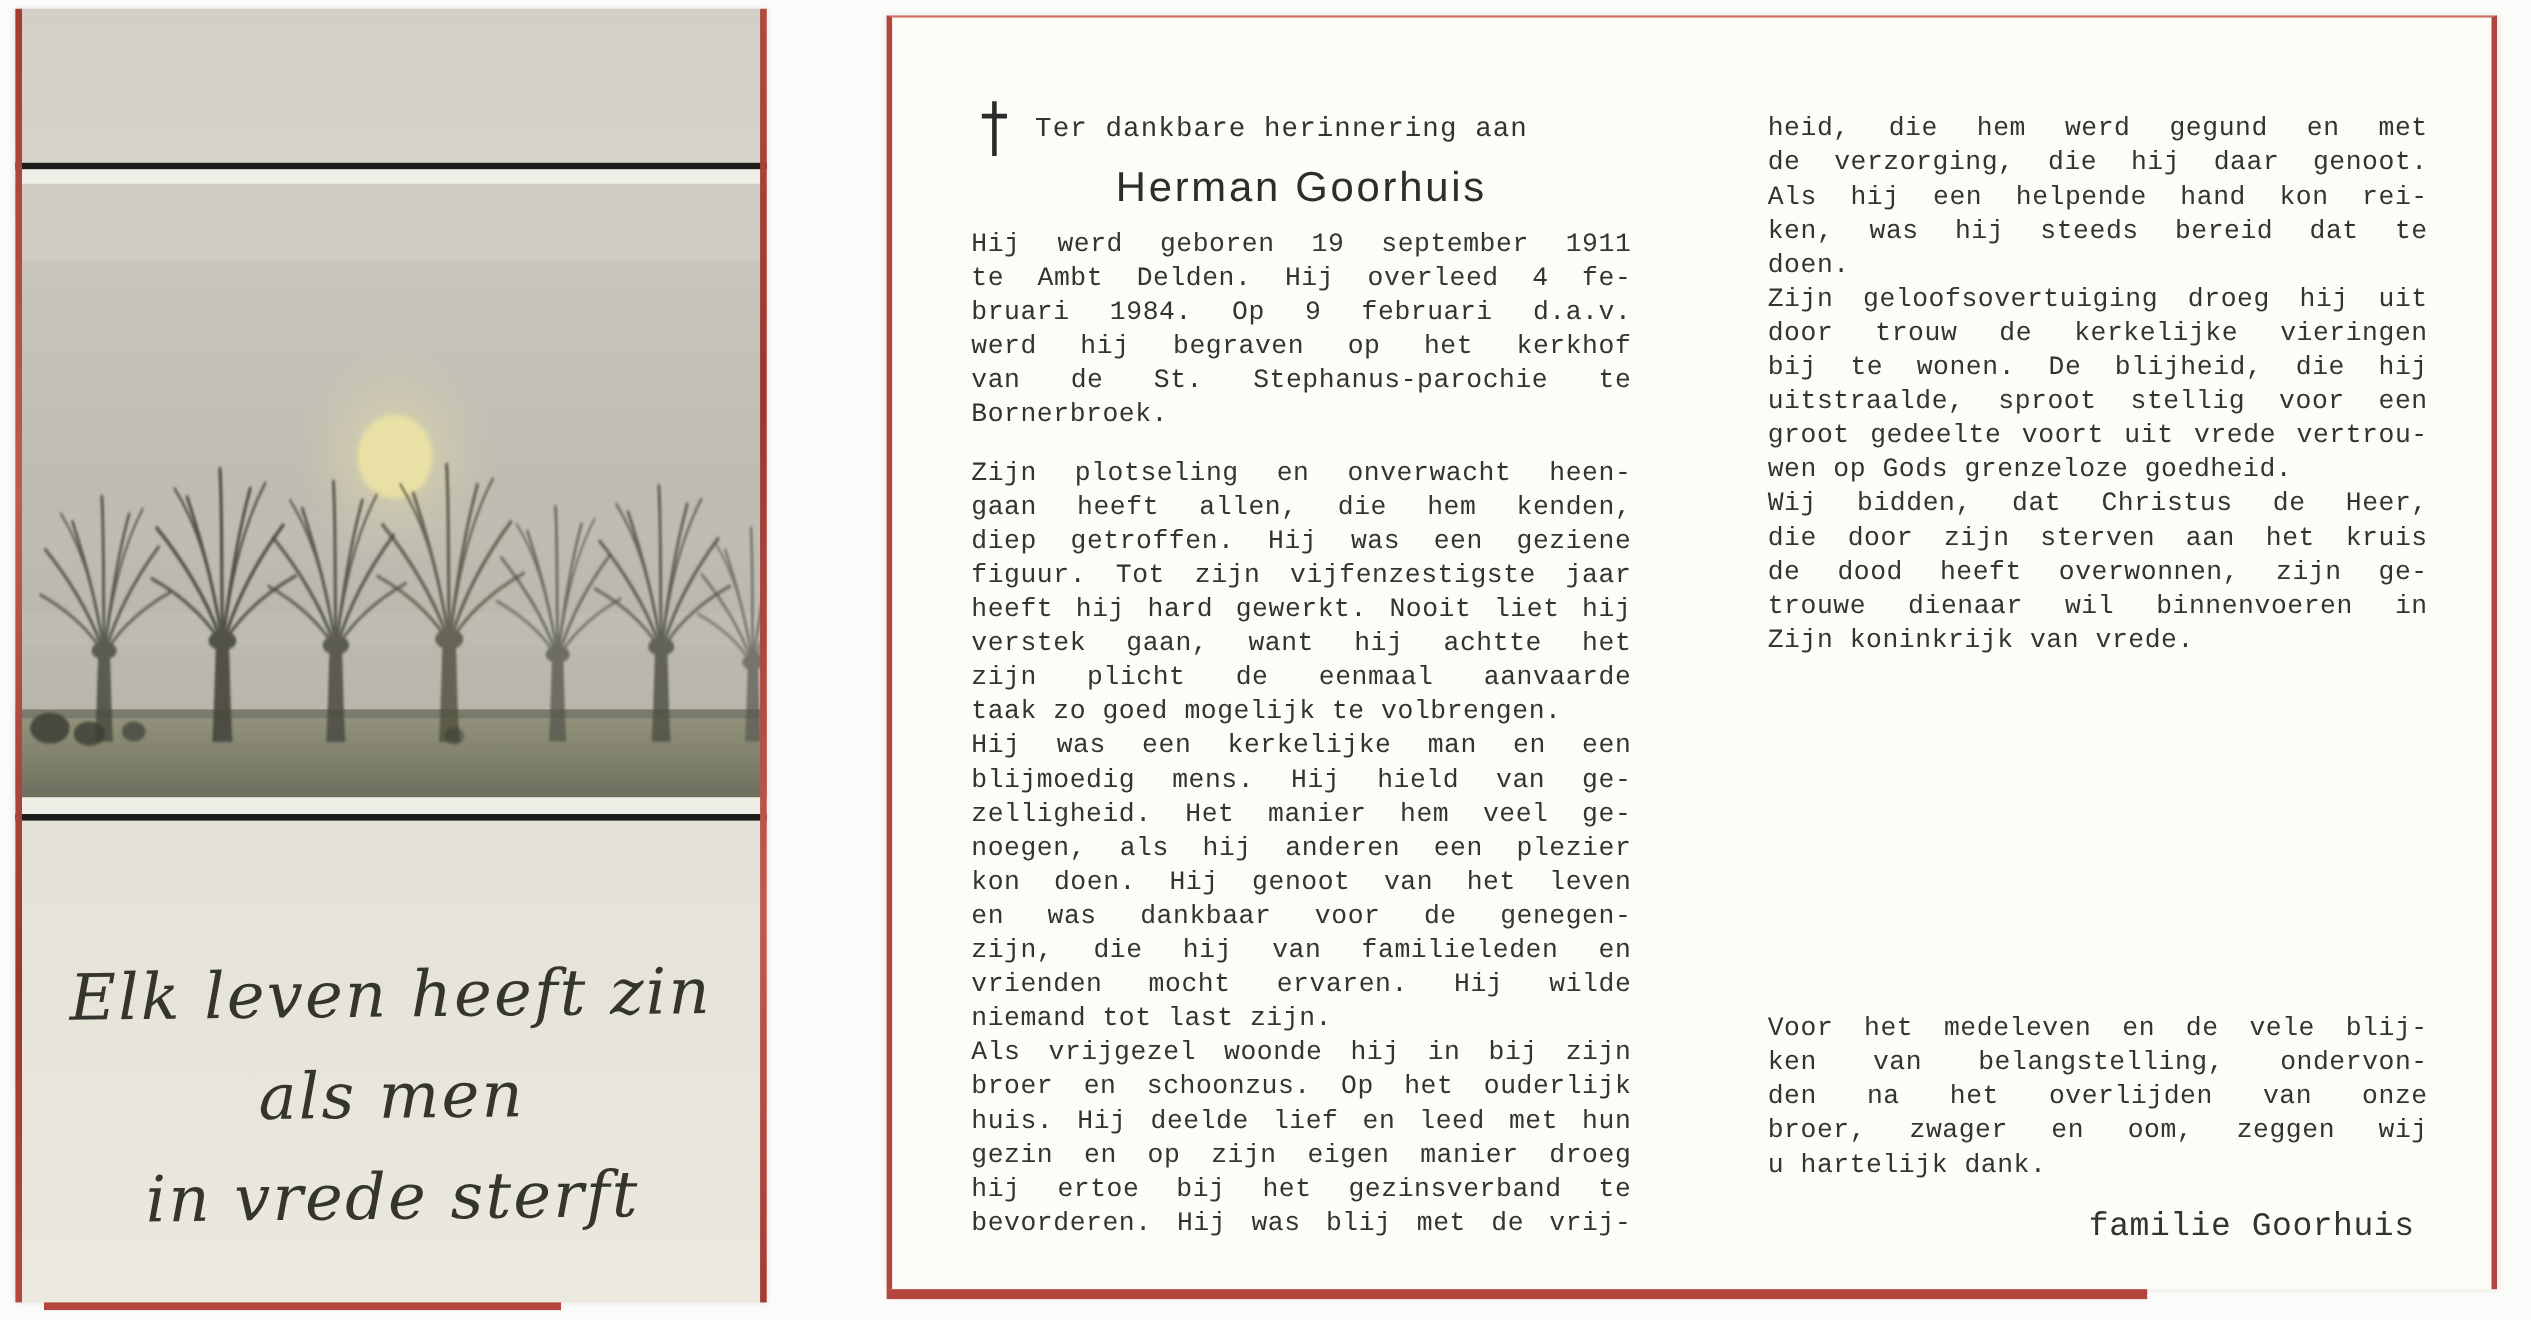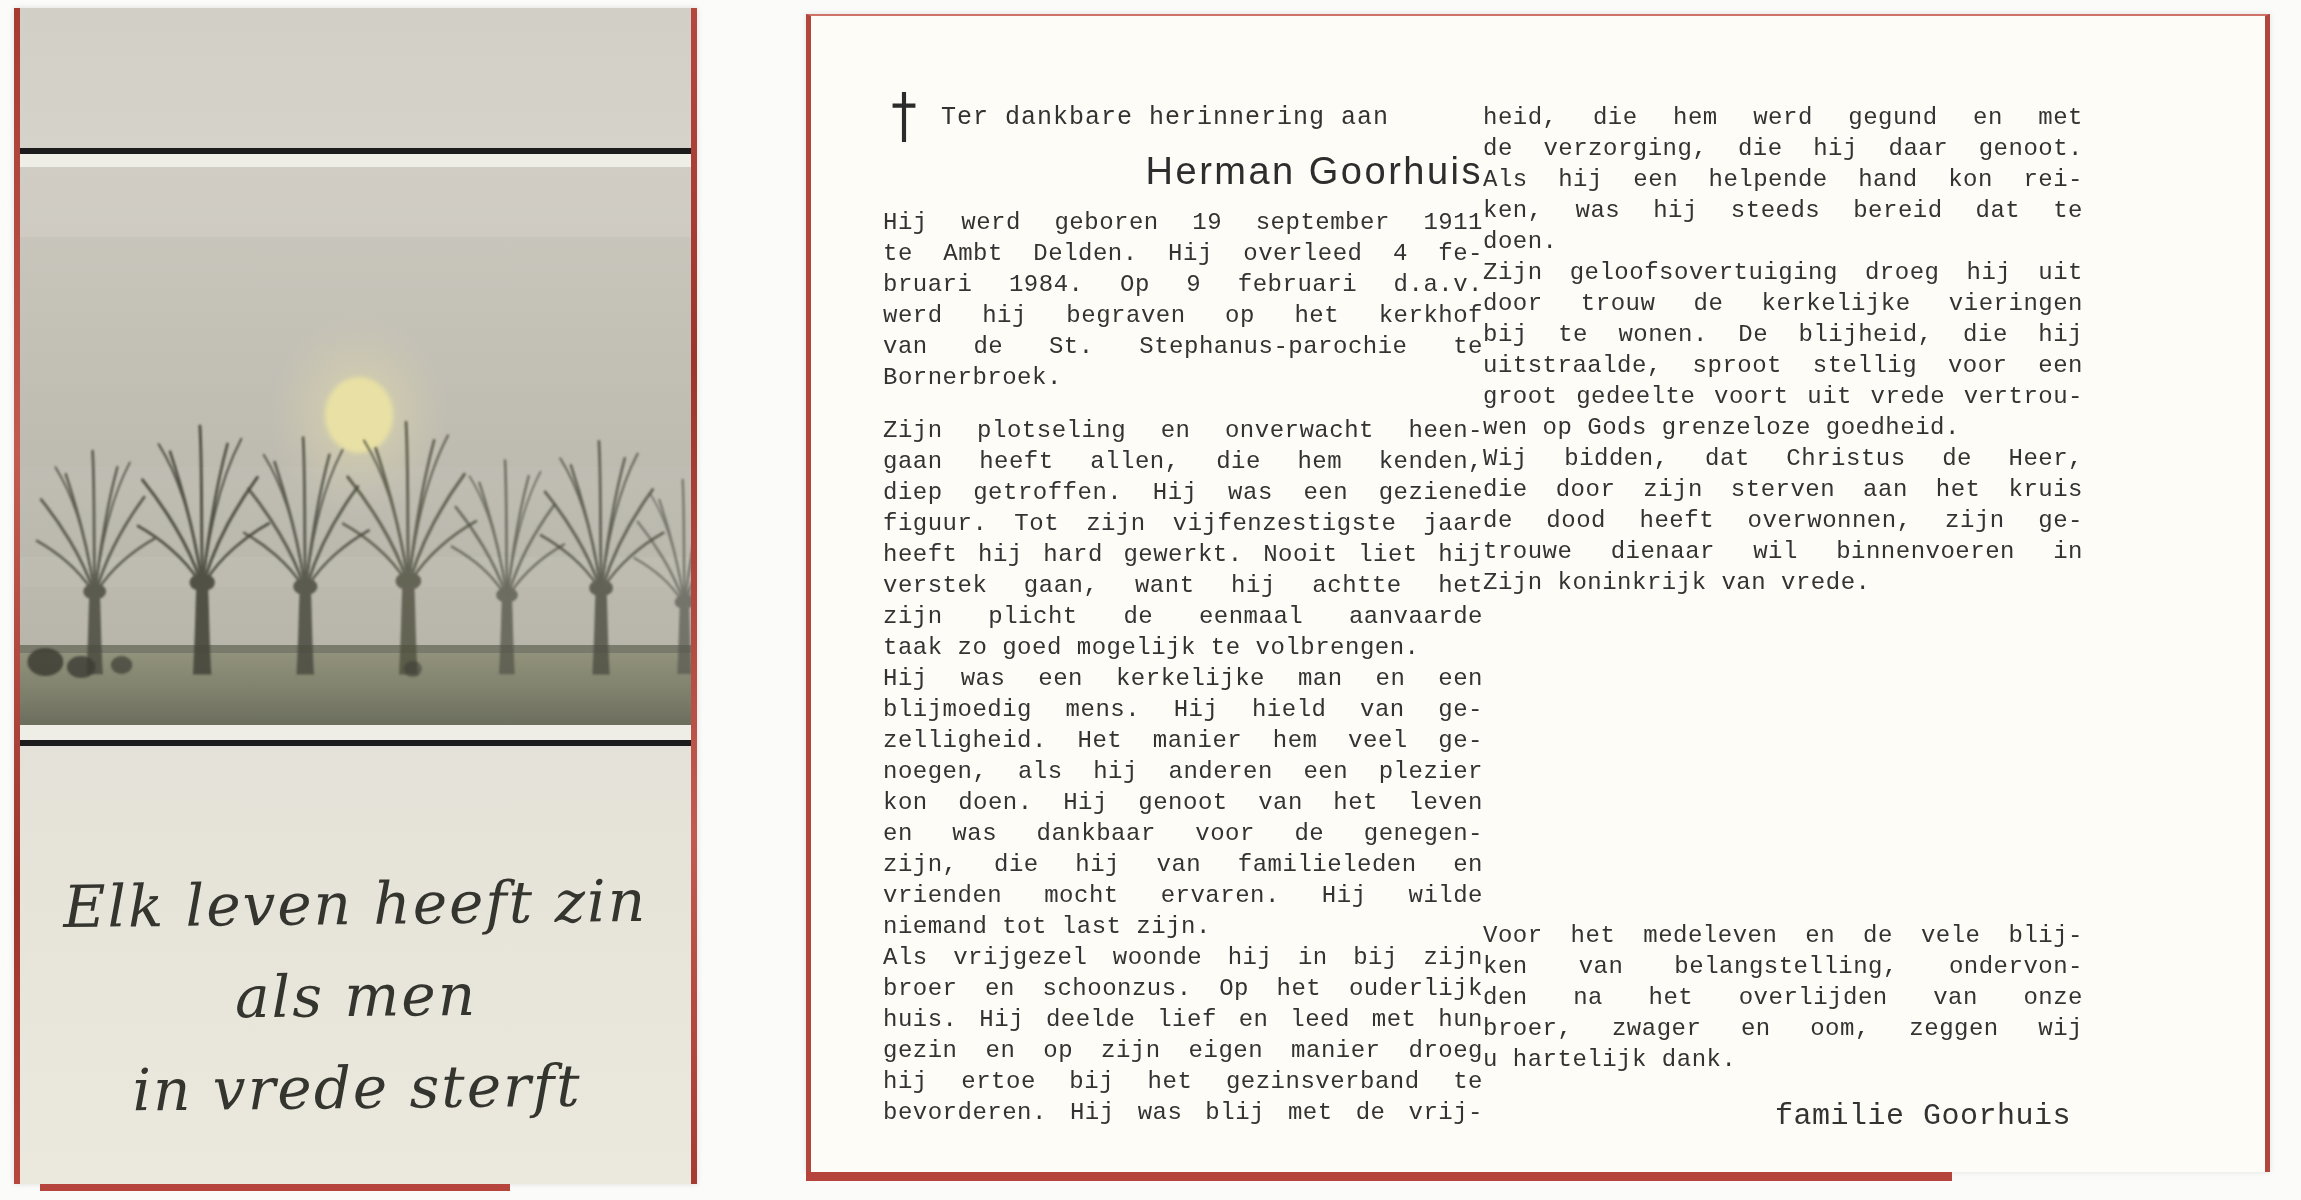--- a/index.html
+++ b/index.html
@@ -51,33 +51,34 @@
     position: absolute;
     left: 806px; top: 14px;
     width: 1464px; height: 1158px;
     box-sizing: border-box;
     background: #fdfcf7;
     border-left: 5px solid #b2453c;
     border-right: 5px solid #b2453c;
     border-top: 2px solid #cf7268;
     display: flex;
     padding: 74px 0 0 72px;
+    gap: 124px;
     box-shadow: 0 0 6px rgba(0,0,0,0.10);
   }
   .col { width: 600px; color: #333333; font-size: 24px; line-height: 31px; letter-spacing: 0.5px; }
   .col2 { padding-top: 12px; }
 
   .dedication-row { display: flex; align-items: flex-start; gap: 22px; height: 60px; }
   .cross { width: 30px; height: 54px; margin-left: 6px; flex: 0 0 auto; }
   .cross path { stroke: #2b2b2b; stroke-width: 4; fill: none; }
   .dedication-text { padding-top: 12px; font-size: 25px; letter-spacing: 1px; }
 
   .name {
     margin: 6px 0 20px 0;
-    text-align: right;
+    text-align: center;
     font-family: "Liberation Sans", sans-serif;
     font-weight: 400;
     font-size: 38px;
     letter-spacing: 2.5px;
     color: #2d2d2d;
   }
 
   .para { margin: 0; }
   .tline { text-align: justify; text-align-last: justify; white-space: normal; }
   .tline:last-child { text-align-last: left; }

